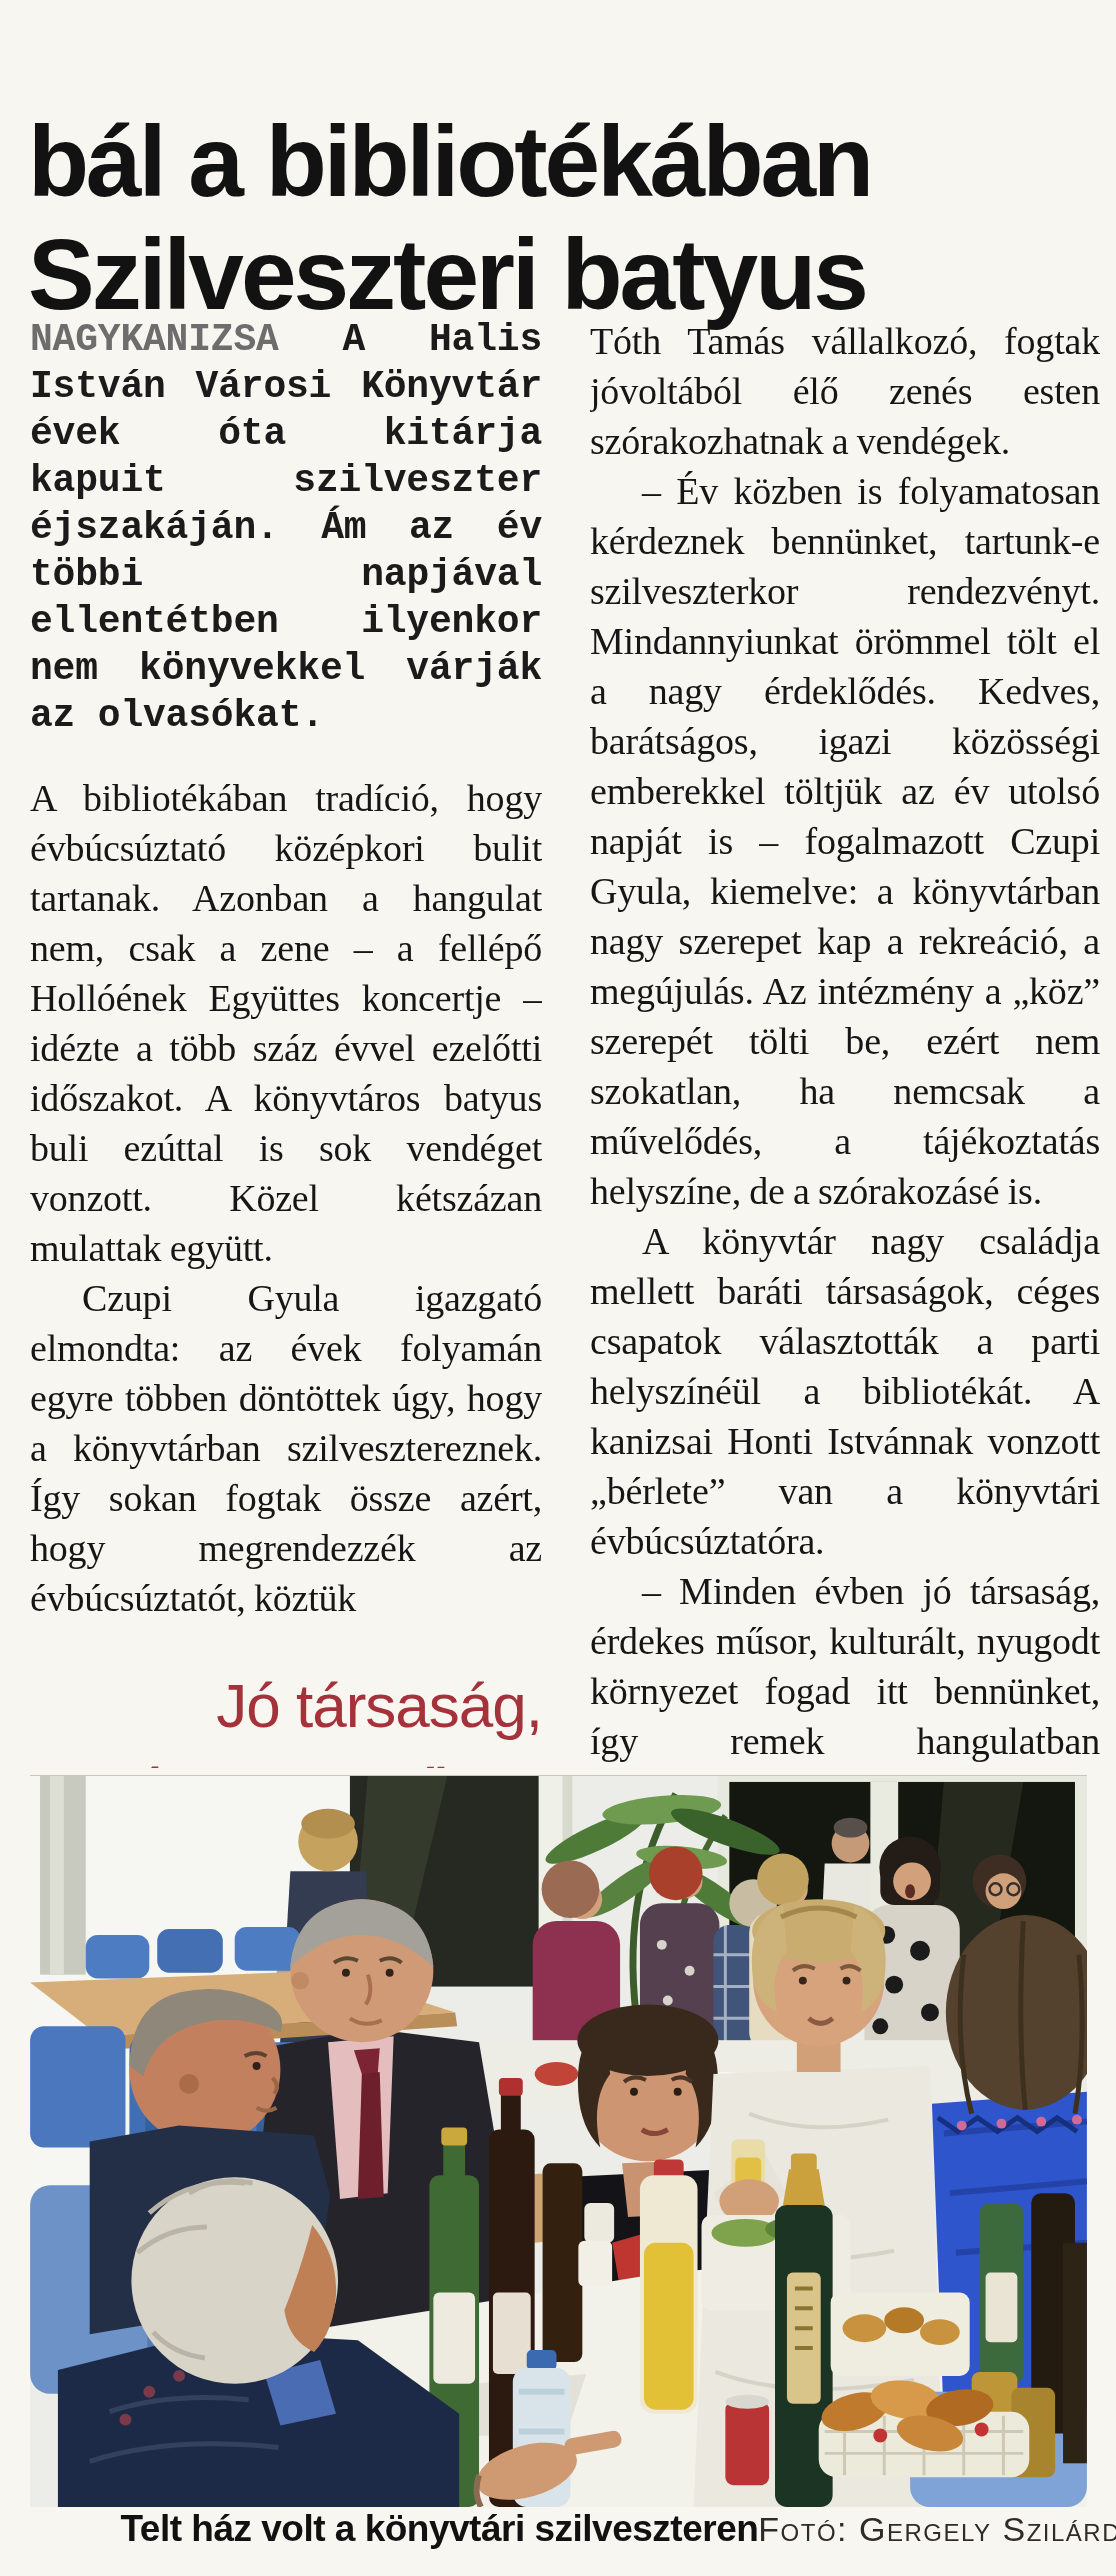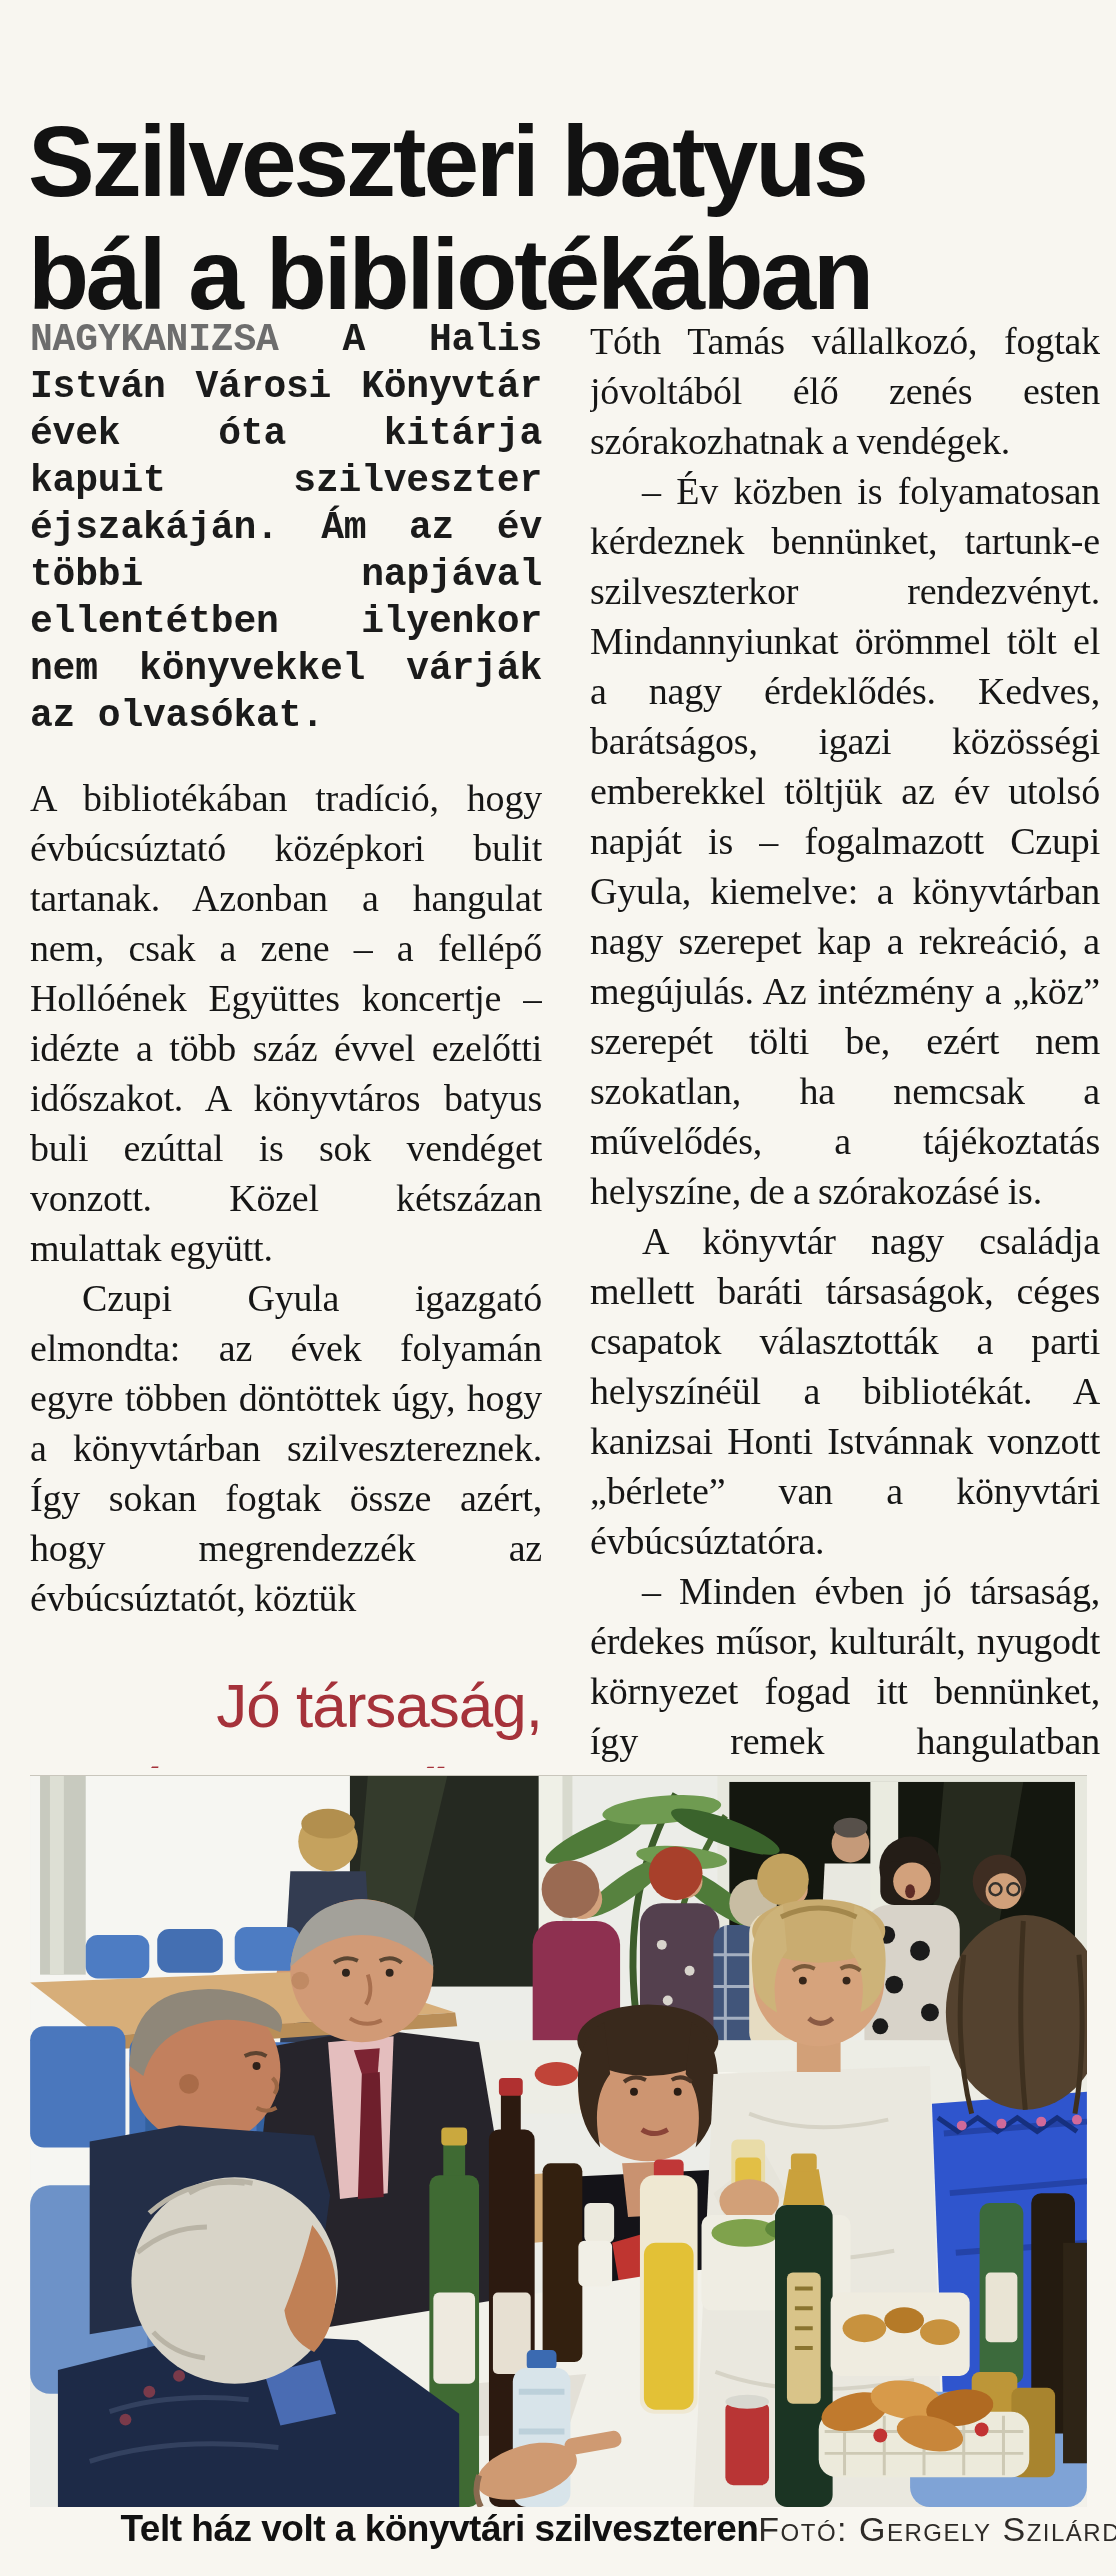--- a/index.html
+++ b/index.html
@@ -58,22 +58,22 @@
     font-variant:small-caps;font-weight:400;font-size:34px;
     letter-spacing:1.5px;color:var(--credit-ink,#2e2b28);
   }
 </style>
 </head>
 <body>
 
 <div class="page">
 
   <h1 class="headline">
+    <span>bál a bibliotékában</span>
     <span>Szilveszteri batyus</span>
-    <span>bál a bibliotékában</span>
   </h1>
 
   <div class="col col-left">
     <p class="lead"><span class="kicker">NAGYKANIZSA</span><span> A Halis István Városi Könyvtár évek óta kitárja kapuit szilveszter éjszakáján. Ám az év többi napjával ellentétben ilyenkor nem könyvekkel várják az olvasókat.</span></p>
     <p class="body-p">A bibliotékában tradíció, hogy évbúcsúztató középkori bulit tartanak. Azonban a hangulat nem, csak a zene – a fellépő Hollóének Együttes koncertje – idézte a több száz évvel ezelőtti időszakot. A könyvtáros batyus buli ezúttal is sok vendéget vonzott. Közel kétszázan mulattak együtt.</p>
     <p class="body-p ind">Czupi Gyula igazgató elmondta: az évek folyamán egyre többen döntöttek úgy, hogy a könyvtárban szilvesztereznek. Így sokan fogtak össze azért, hogy megrendezzék az évbúcsúztatót, köztük</p>
     <div class="pull-quote">
       <span>Jó társaság,</span>
       <span>érdekes műsor,</span>
       <span>remek hangulat</span>

